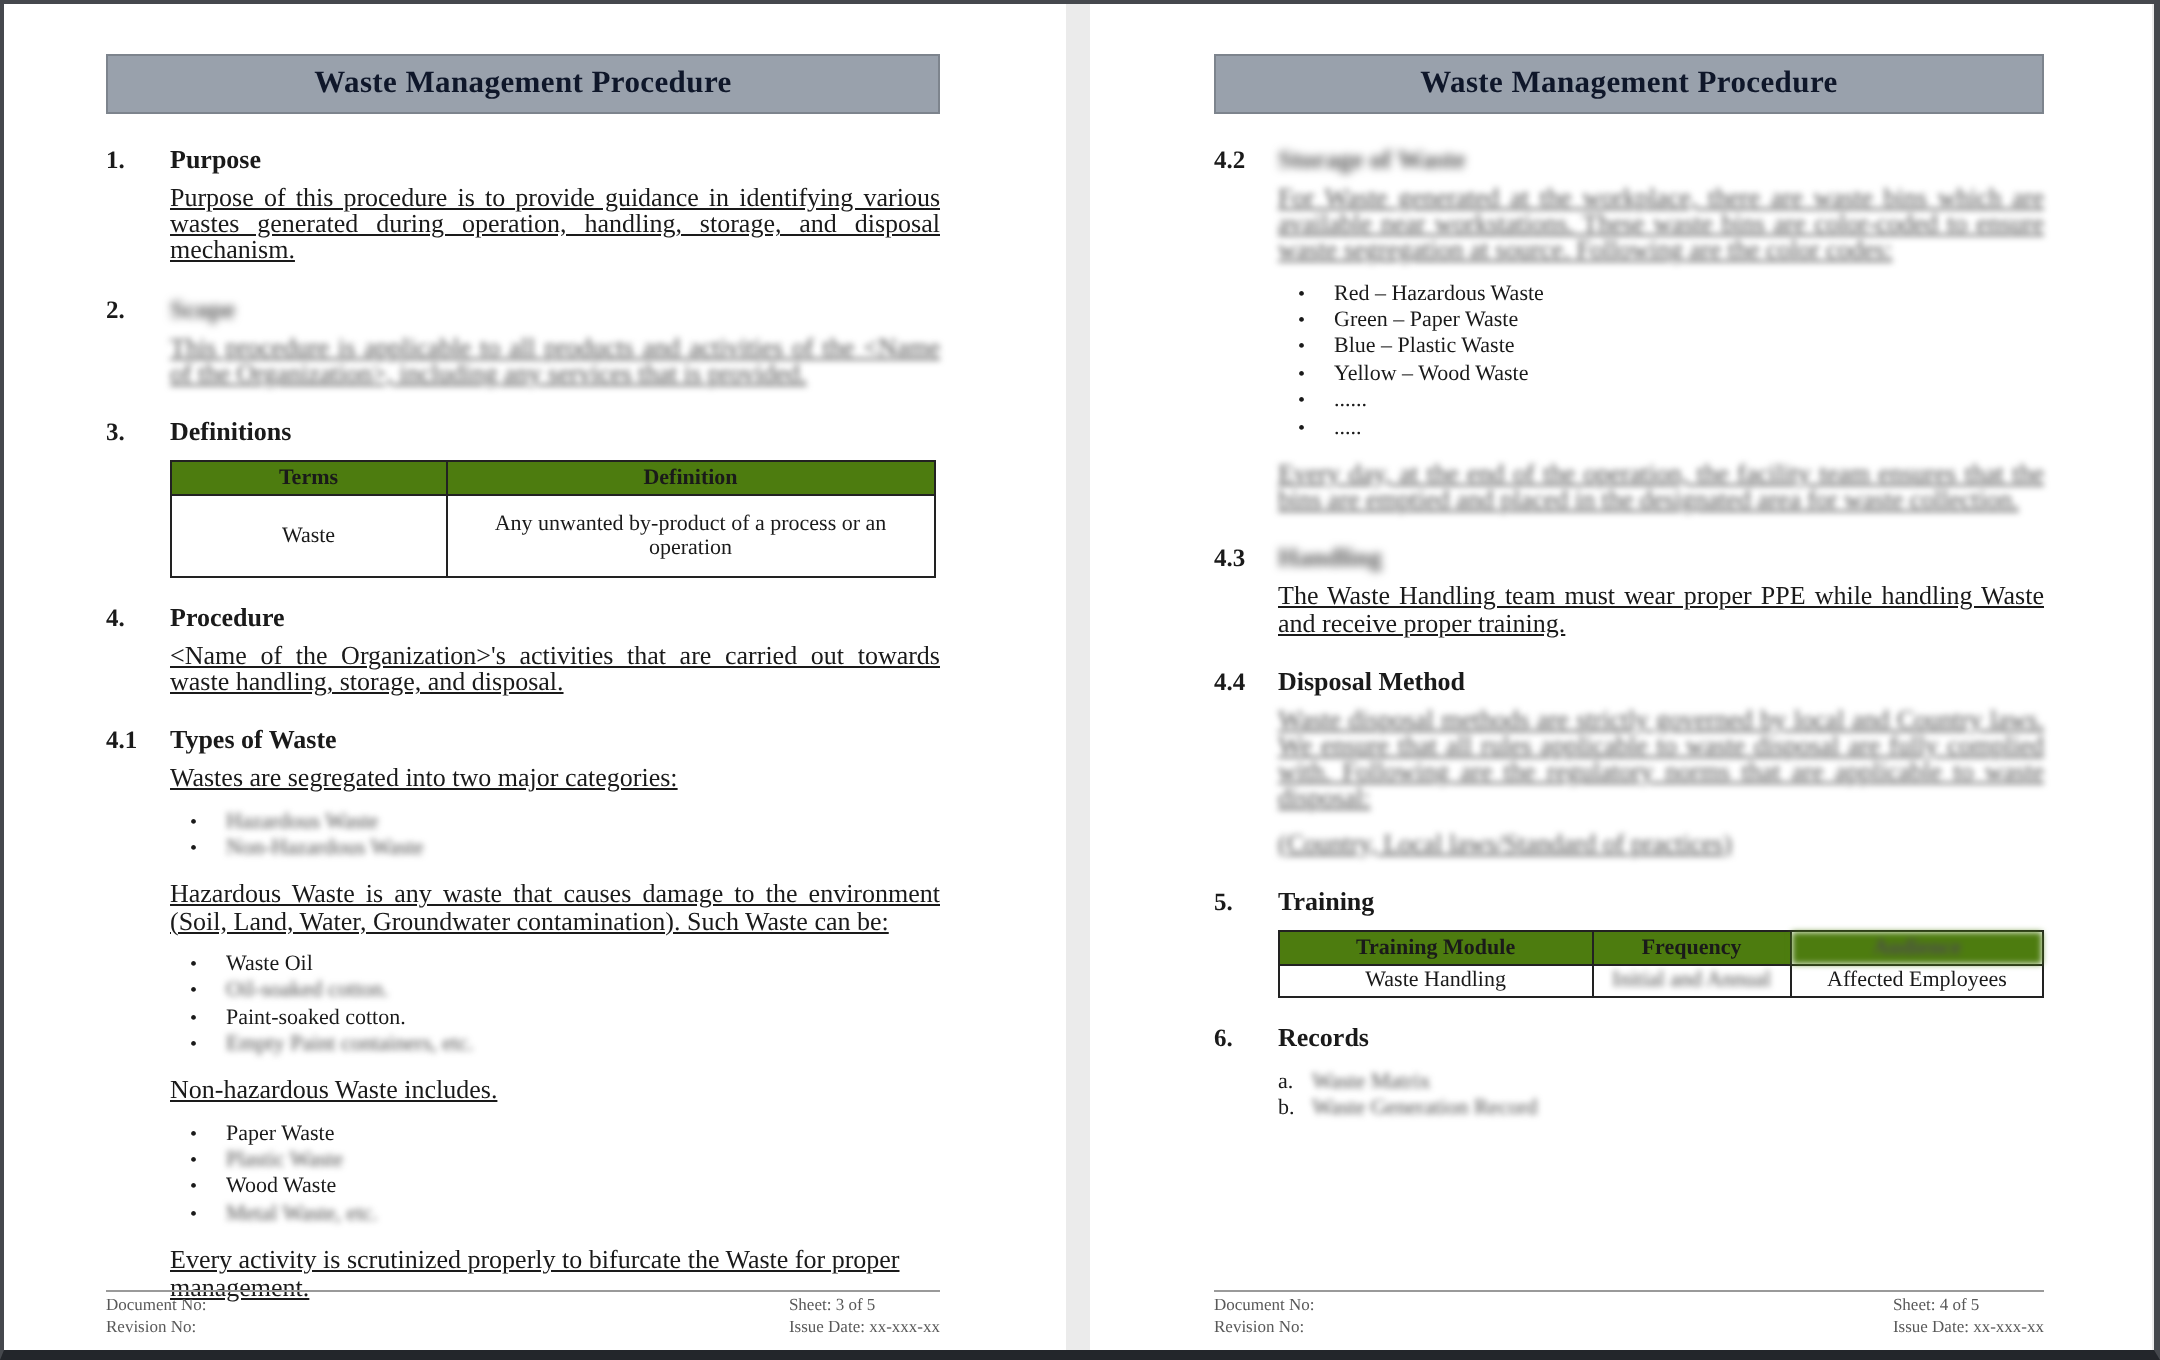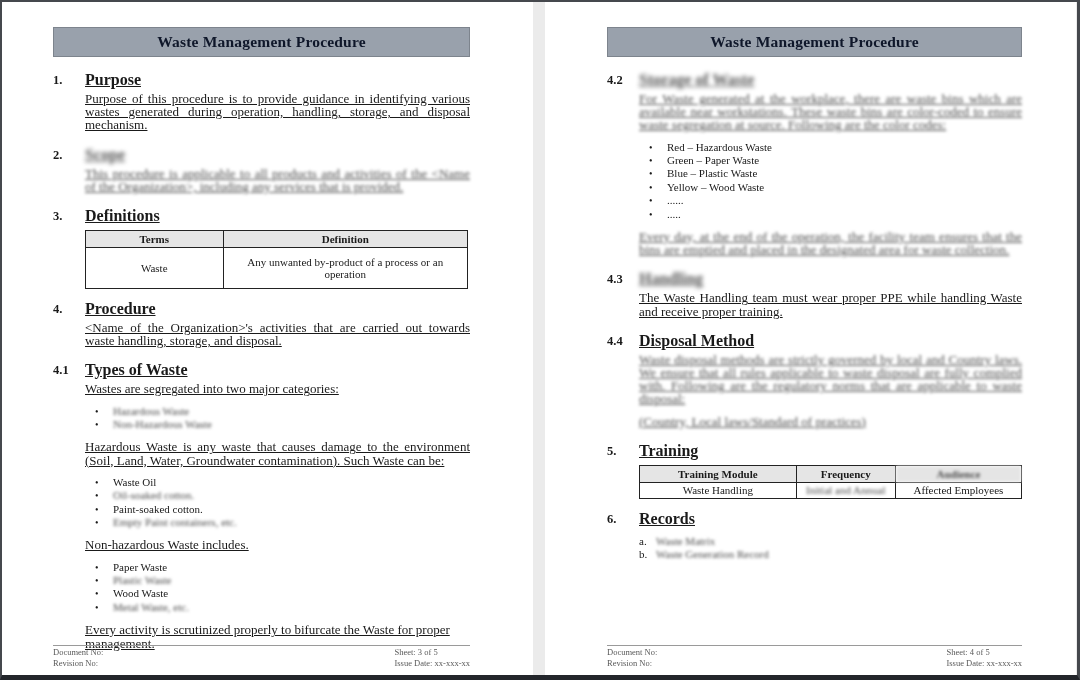--- a/index.html
+++ b/index.html
@@ -38,21 +38,21 @@
     display:flex;align-items:center;justify-content:center;
     color:#0f172a;
     font-weight:bold;
     font-size:15.5px;
     letter-spacing:.2px;
     margin-bottom:2px;
   }
 
   .section{display:flex;margin-top:16px;}
   .sec-num{flex:none;width:32px;font-weight:bold;font-size:12.5px;line-height:14px;}
-  .sec-head{font-weight:bold;font-size:16px;line-height:14px;text-decoration:underline;}
+  .sec-head{font-weight:bold;font-size:13px;line-height:14px;}
 
   .para{
     margin:5px 0 0 32px;
     font-size:13px;
     line-height:13.2px;
     text-align:justify;
     text-decoration:underline;
   }
   .para.single{text-align:left;}
 
@@ -73,21 +73,21 @@
     margin:7px 0 0 32px;
     width:383px;
     font-size:11px;
   }
   table.doc-table th, table.doc-table td{
     border:1px solid #222222;
     text-align:center;
     vertical-align:middle;
   }
   table.doc-table th{
-    background:#e5e5e5;
+    background:#4d7c0f;
     font-weight:bold;
     padding:2px 4px;
   }
   table.def-table td{padding:8px 4px;}
   table.train-table td{padding:1.5px 4px;}
   .def-c1{width:36%;}
   .tm-c1{width:41%;}
   .tm-c2{width:26%;}
   .tm-c3{width:33%;}
 

